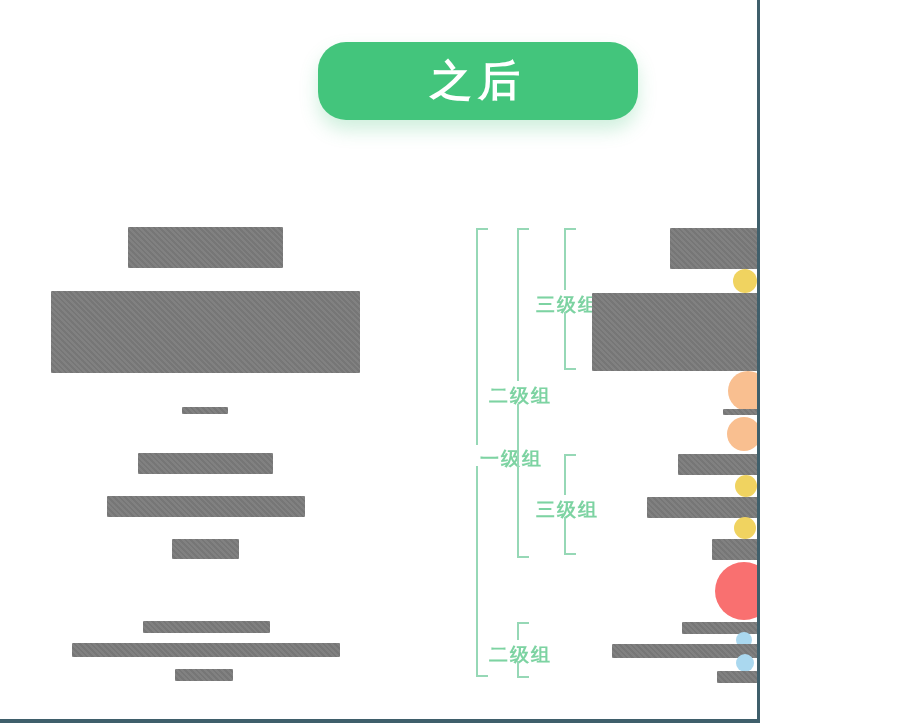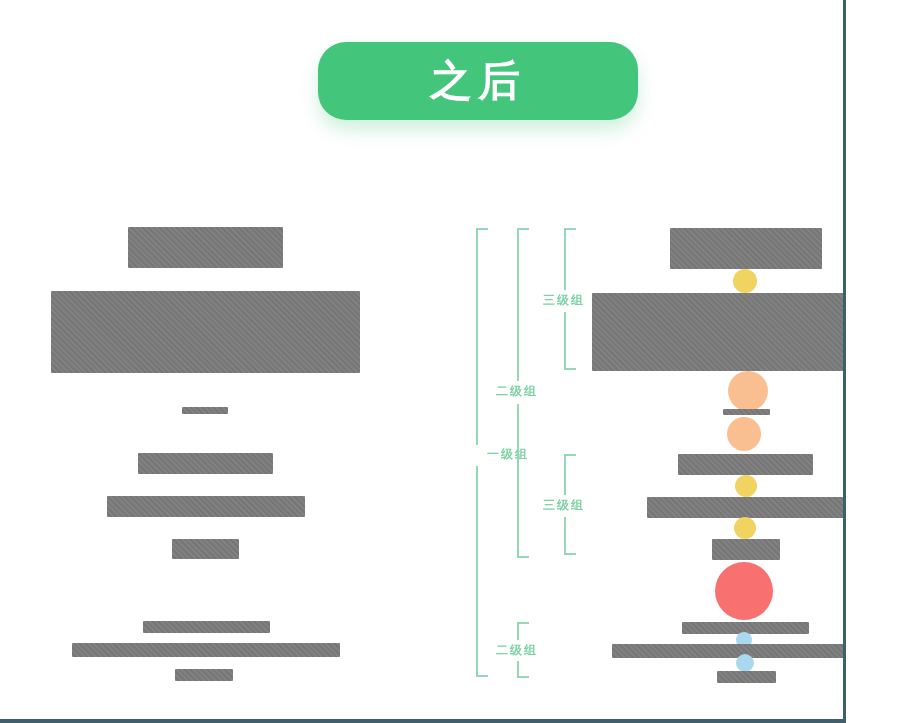--- a/index.html
+++ b/index.html
@@ -1,19 +1,19 @@
 <!DOCTYPE html>
 <html style="--badge-green: #43c57c; --block-gray: #7a7a7a; --bracket-line-green: #96d8b6; --bracket-label-green: #7dd3a2; --dot-yellow: #f0d360; --dot-orange: #f9bf90; --dot-red: #f97070; --dot-blue: #aad8ef; --frame-border: #3f5f6b;"><head>
 <meta charset="utf-8">
 <style>
   html,body{margin:0;padding:0;background:#ffffff;}
   body{font-family:"Liberation Sans","DejaVu Sans",sans-serif;}
   #canvas{
     position:relative;
-    width:846px;height:723px;
+    width:760px;height:723px;
     background:#ffffff;
     box-sizing:border-box;
     border-right:3px solid var(--frame-border,#3f5f6b);
     border-bottom:4px solid var(--frame-border,#3f5f6b);
     overflow:hidden;
   }
   .badge{
     position:absolute;left:318px;top:42px;width:320px;height:78px;
     background:var(--badge-green,#43c57c);
     border-radius:28px;
@@ -28,21 +28,21 @@
     border-radius:1px;
   }
   .dot{position:absolute;border-radius:50%;}
   .dot.yellow{background:var(--dot-yellow,#f0d360);}
   .dot.orange{background:var(--dot-orange,#f9bf90);}
   .dot.red{background:var(--dot-red,#f97070);}
   .dot.blue{background:var(--dot-blue,#aad8ef);}
   .vline{position:absolute;width:2px;background:var(--bracket-line-green,#96d8b6);}
   .htick{position:absolute;height:2px;width:12px;background:var(--bracket-line-green,#96d8b6);}
   .blabel{
-    position:absolute;font-size:12px;font-weight:bold;
+    position:absolute;font-size:19px;font-weight:bold;
     color:var(--bracket-label-green,#7dd3a2);
     letter-spacing:2px;white-space:nowrap;width:56px;text-align:center;
   }
 </style>
 </head>
 <body>
 
 <div id="canvas">
 
   <div class="badge">

